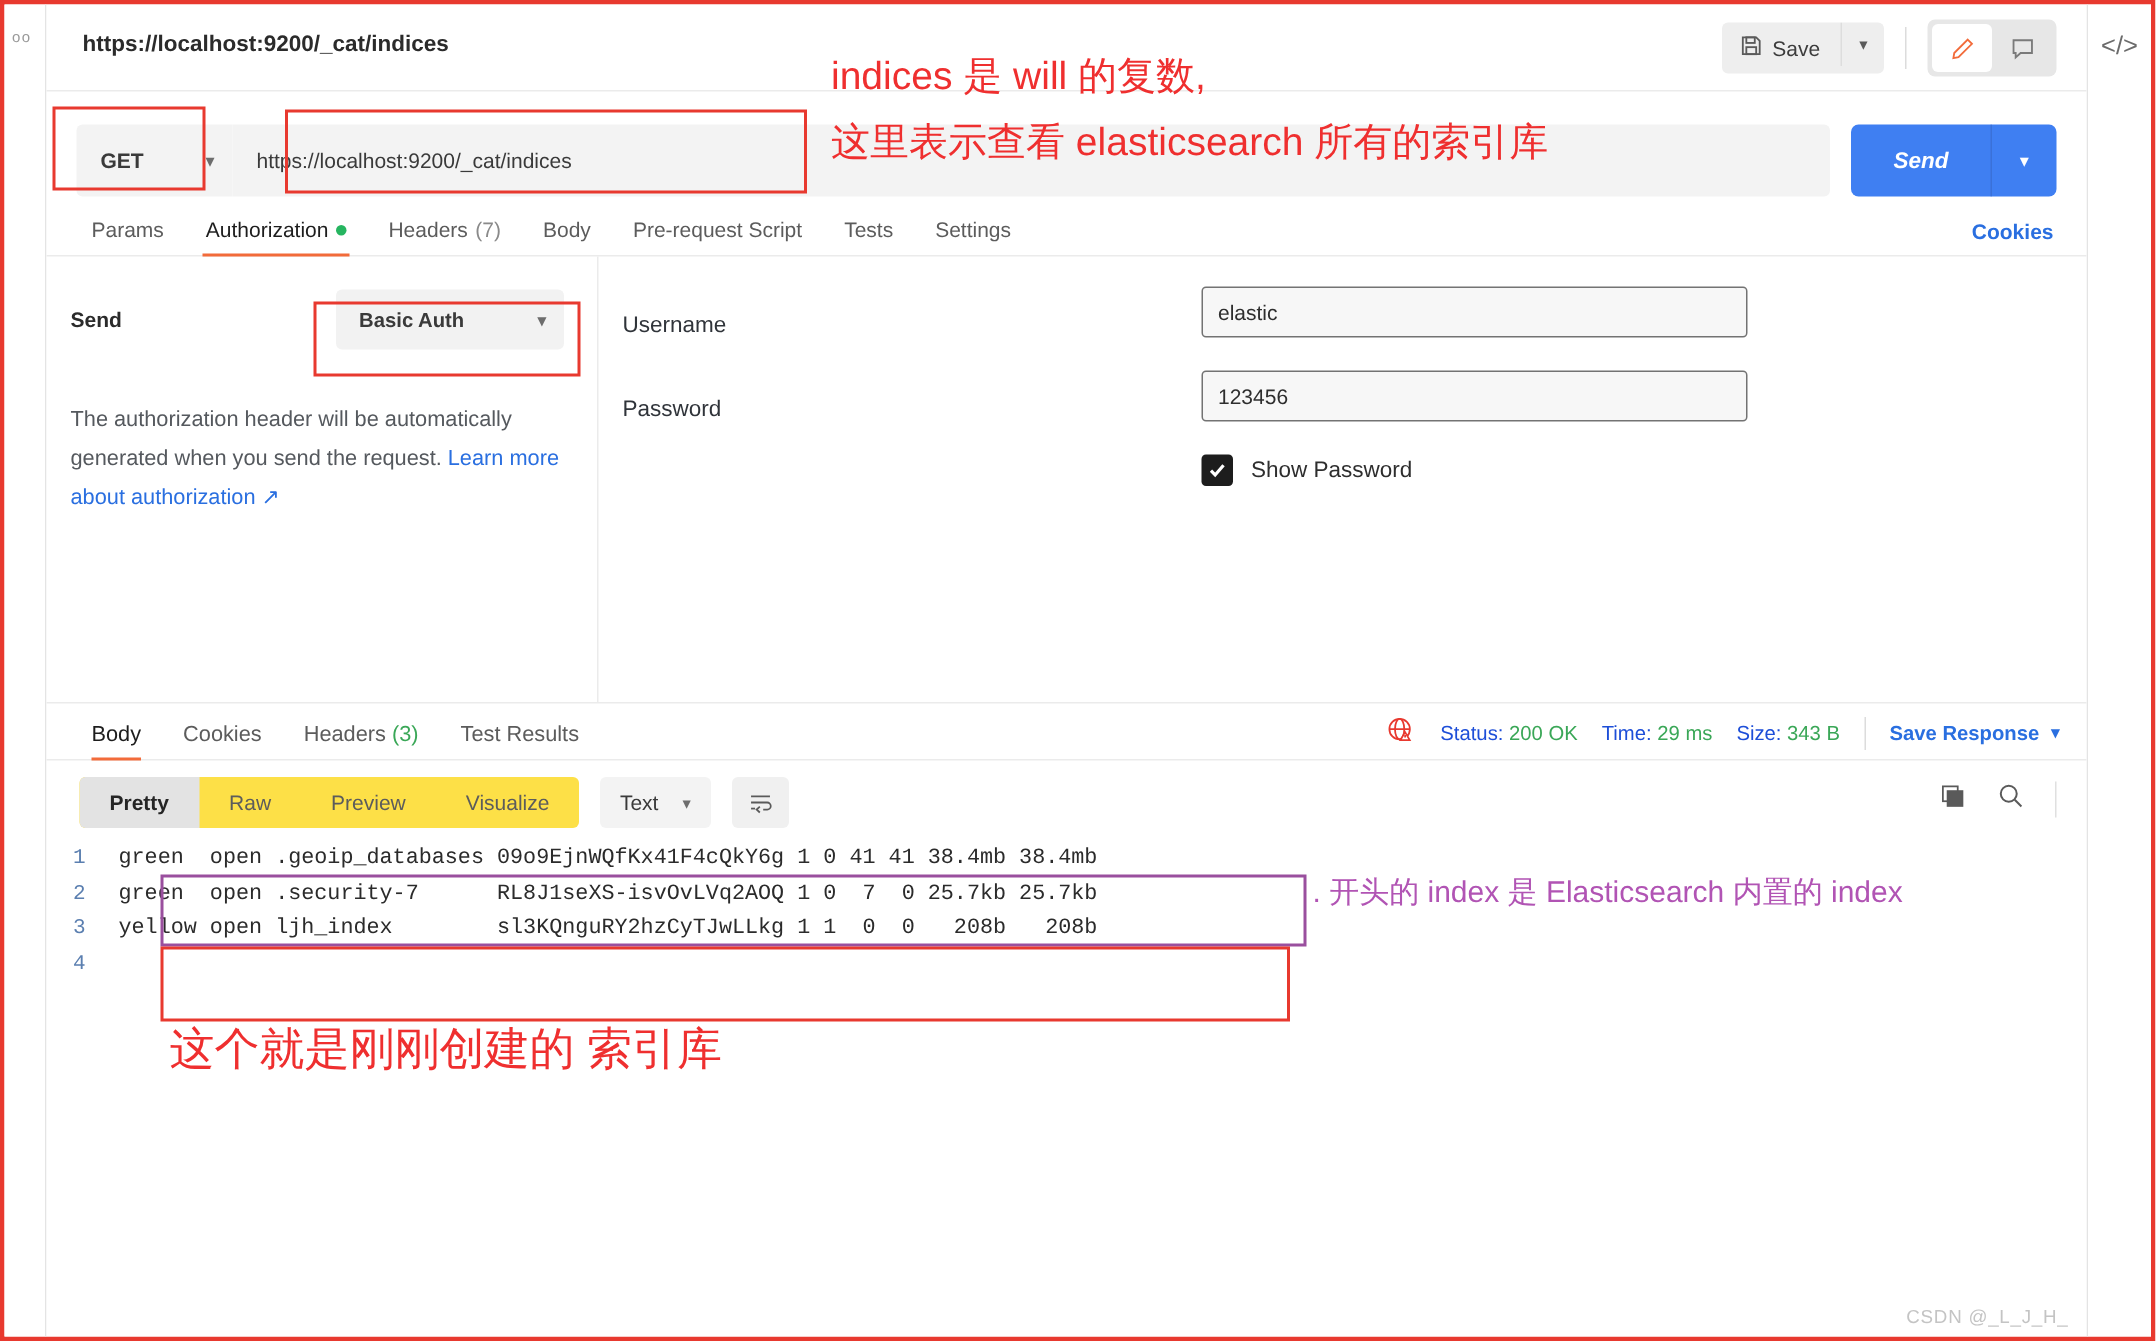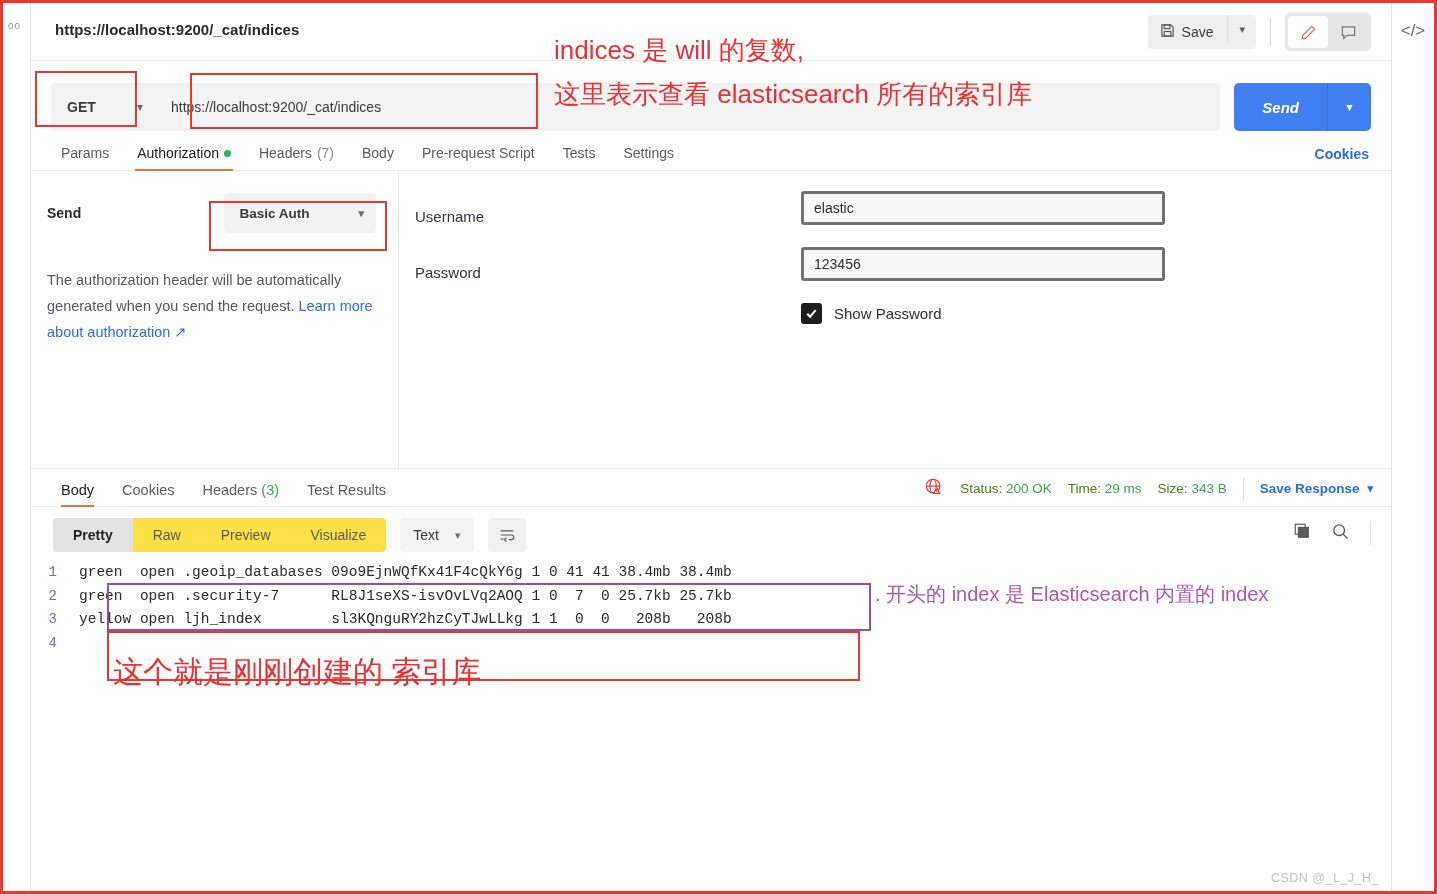--- a/index.html
+++ b/index.html
@@ -125,21 +125,21 @@
     position: absolute; color: #ef2f2f; z-index: 6;
     font-family: "Liberation Sans", sans-serif; white-space: nowrap;
   }
   .anno-line1 { left: 551px; top: 30px; font-size: 26px; }
   .anno-line2 { left: 551px; top: 74px; font-size: 26px; }
   .anno-purple {
     position: absolute; left: 872px; top: 578px;
     color: #b154b4; font-size: 20px; white-space: nowrap; z-index: 6;
   }
   .anno-bottom {
-    position: absolute; left: 110px; top: 649px;
+    position: absolute; left: 110px; top: 676px;
     color: #ef2f2f; font-size: 30px; white-space: nowrap; z-index: 6;
   }
   
   .req-tabs {
     position: relative; height: 36px; margin-top: 4px;
     border-bottom: 1px solid #ebebeb;
     display: flex; align-items: flex-end; padding-left: 16px;
   }
   .rtab {
     position: relative; padding: 0 14px 9px 14px;
@@ -182,21 +182,21 @@
     max-width: 330px;
   }
   .auth-desc a { color: #2a6fe0; text-decoration: none; cursor: pointer; }
   .auth-right { flex: 1; padding: 20px 28px 0 16px; }
   .field-row {
     display: flex; align-items: flex-end; margin-bottom: 22px;
   }
   .field-label { font-size: 15px; color: #30343a; width: 386px; }
   .field-input {
     width: 364px; height: 34px; background: #f7f7f7;
-    border: 3px solid #737373; border-radius: 3px;
+    border: 1px solid #737373; border-radius: 3px;
     padding: 0 10px; font-size: 14px; color: #2e2e2e;
     font-family: "Liberation Sans", sans-serif;
   }
   .checkbox-row { display: flex; align-items: center; margin-left: 386px; gap: 12px; }
   .cbox {
     width: 21px; height: 21px; background: #1d1d1d; border-radius: 3px;
     display: flex; align-items: center; justify-content: center;
     cursor: pointer;
   }
   .cbox svg { display: block; }
@@ -214,21 +214,21 @@
   .resp-tab:first-child { padding-left: 8px; }
   .resp-tab.active { color: #1d1d1d; }
   .resp-tab.active::after {
     content: ''; position: absolute; left: 8px; right: 14px; bottom: -1px;
     height: 2.5px; background: #f26b3a;
   }
   .resp-meta {
     position: absolute; right: 18px; bottom: 6px;
     display: flex; align-items: center; gap: 16px; font-size: 13.5px;
   }
-  .meta-txt { color: #4d7c0f; }
+  .meta-txt { color: #1d4ed8; }
   .meta-val-green { color: #3aa757; }
   .meta-sep { width: 1px; height: 22px; background: #dcdcdc; }
   .save-resp {
     color: #2a6fe0; font-weight: bold; font-size: 13.5px; cursor: pointer;
     display: flex; align-items: center; gap: 8px;
   }
   
   .view-bar {
     position: relative; height: 48px; padding: 8px 18px 0 22px;
     display: flex; align-items: center;

